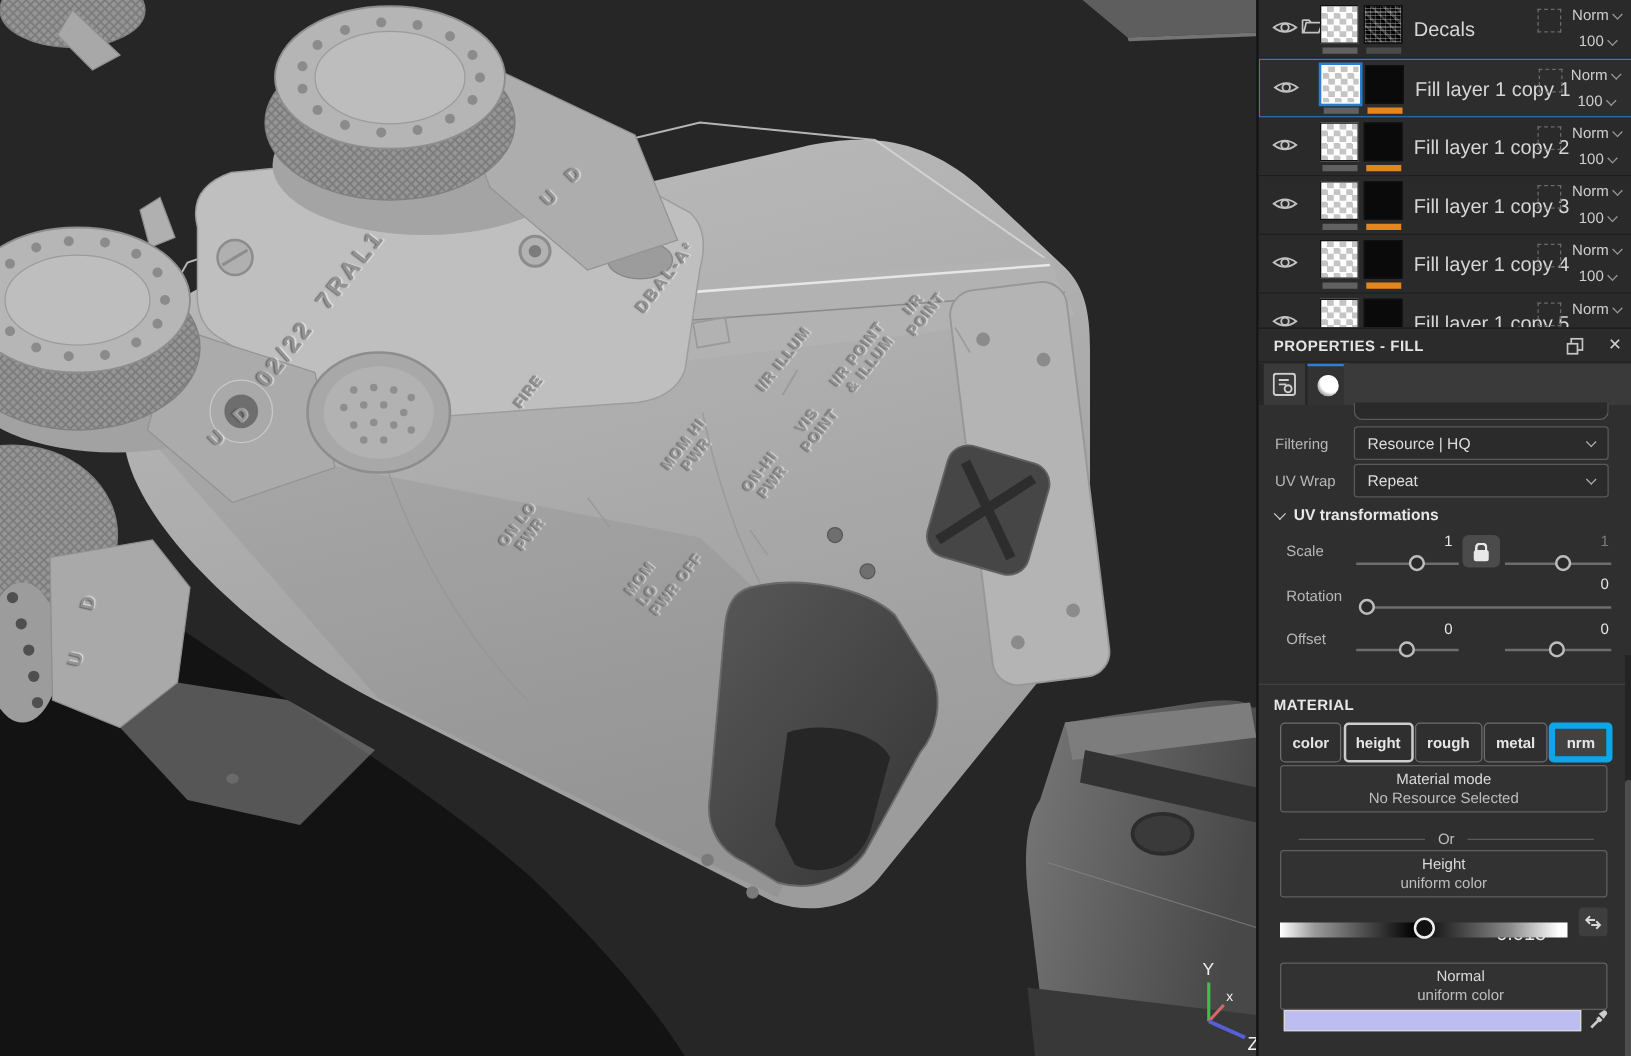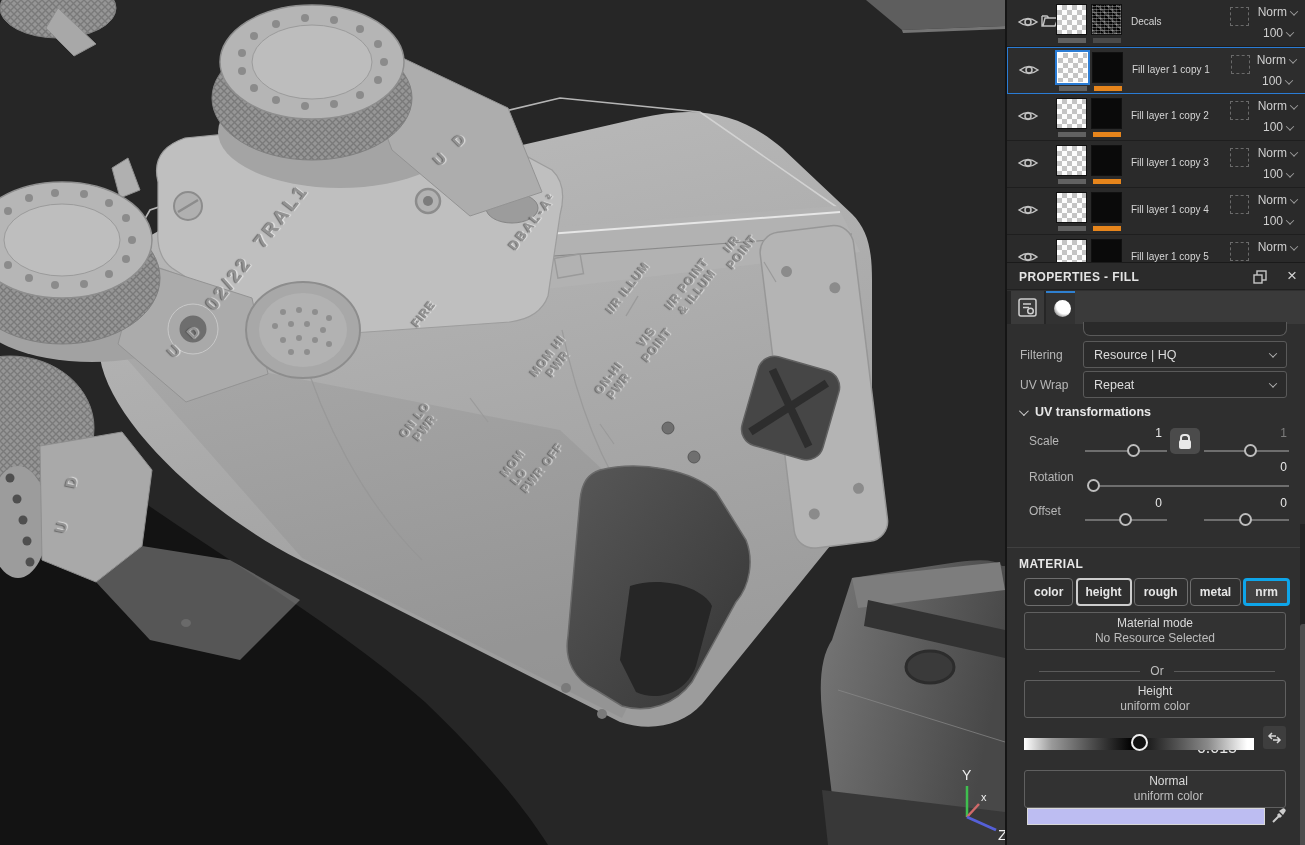--- a/index.html
+++ b/index.html
@@ -45,21 +45,21 @@
     background-image:
       repeating-linear-gradient(0deg, rgba(255,255,255,.30) 0 1px, transparent 1px 3px),
       repeating-linear-gradient(90deg, rgba(255,255,255,.22) 0 1px, transparent 1px 4px),
       repeating-linear-gradient(45deg, #000 0 2px, #3a3a3a 2px 4px, #101010 4px 7px);
   }
   .thumb.selthumb { border:1px solid #fff; outline:2px solid #2a7cd5; }
   .tbar { position:absolute; top:38px; width:28px; height:5px; }
   .tbar.b1 { left:51px; background:#616161; }
   .tbar.b2 { left:86px; background:#e6851c; }
   .tbar.b2g { left:86px; background:#4a4a4a; }
-  .lname { position:absolute; left:124px; top:16px; font-size:10px; color:#d6d6d6; }
+  .lname { position:absolute; left:124px; top:16px; font-size:16px; color:#d6d6d6; }
   .maskbox { position:absolute; left:223px; top:7px; width:19px; height:19px; border:1px dashed #6a6a6a; }
   .blend { position:absolute; right:10px; top:5px; font-size:12px; color:#cfcfcf; }
   .opac { position:absolute; right:14px; top:26px; font-size:12px; color:#cfcfcf; }
   .chev { display:inline-block; width:6px; height:6px; border-right:1.4px solid #9a9a9a; border-bottom:1.4px solid #9a9a9a; transform:rotate(45deg) translate(-1px,-1px); margin-left:4px; }
 
   
   .props { position:absolute; left:0; top:262px; width:300px; height:583px; background:#2f2f2f; }
   .phead { position:absolute; left:0; top:0; width:300px; height:28px; background:#2b2b2b; border-top:1px solid #1a1a1a; border-bottom:1px solid #202020; }
   .ptitle { position:absolute; left:12px; top:7px; font-size:12px; font-weight:700; letter-spacing:.4px; color:#e4e4e4; }
   .hicon { position:absolute; top:7px; }
@@ -79,21 +79,21 @@
   .val { position:absolute; font-size:12px; color:#e8e8e8; text-align:right; }
   .val.dim { color:#7d7d7d; }
   .lockbtn { position:absolute; left:163px; top:166px; width:30px; height:26px; background:#4b4b4b; border-radius:5px; display:flex; align-items:center; justify-content:center; }
   .lockglyph { position:relative; width:12px; height:9px; background:#e8e8e8; border-radius:2px; margin-top:7px; }
   .lockglyph:before { content:""; position:absolute; top:-6px; left:1px; width:6px; height:7px; border:2px solid #e8e8e8; border-bottom:none; border-radius:4px 4px 0 0; }
   .divline { position:absolute; left:0; width:300px; height:1px; background:#404040; }
   .mathead { position:absolute; left:12px; font-size:12px; font-weight:700; letter-spacing:.4px; color:#e8e8e8; }
   .chanrow { position:absolute; left:17px; top:316px; width:266px; display:flex; justify-content:space-between; }
   .chanbtn { background:#2f2f2f; border:1px solid #6e6e6e; border-radius:4px; color:#e6e6e6; font-weight:700; font-size:12px; padding:4px 9px; }
   .chanbtn.active { border:2px solid #cdcdcd; padding:3px 8px; }
-  .chanbtn.hl { border:3px solid #0ea5e9; background:#424242; }
+  .chanbtn.hl { border:5px solid #0ea5e9; background:#424242; }
   .bigbtn { position:absolute; left:17px; width:262px; background:#323232; border:1px solid #606060; border-radius:3px; text-align:center; padding:3px 0 4px; }
   .bigbtn .t { font-size:12px; font-weight:400; color:#dadada; }
   .bigbtn .s { font-size:12px; color:#bdbdbd; margin-top:1px; }
   .orline { position:absolute; top:402px; left:32px; right:32px; display:flex; align-items:center; color:#bdbdbd; font-size:12px; }
   .orline:before,.orline:after { content:""; flex:1; height:1px; background:#5a5a5a; }
   .orline span { padding:0 10px; }
   .gradbar { position:absolute; left:17px; top:476px; width:230px; height:12px;
     background:linear-gradient(90deg,#ffffff 0%,#9a9a9a 12%,#000000 47%,#8a8a8a 80%,#ffffff 97%); }
   .gradhandle { position:absolute; left:124px; top:472px; width:17px; height:17px; border-radius:50%; background:#111; border:2.5px solid #efefef; }
   .minibtn { position:absolute; left:256px; top:464px; width:23px; height:23px; background:#3e3e3e; border-radius:3px; display:flex; align-items:center; justify-content:center; }

